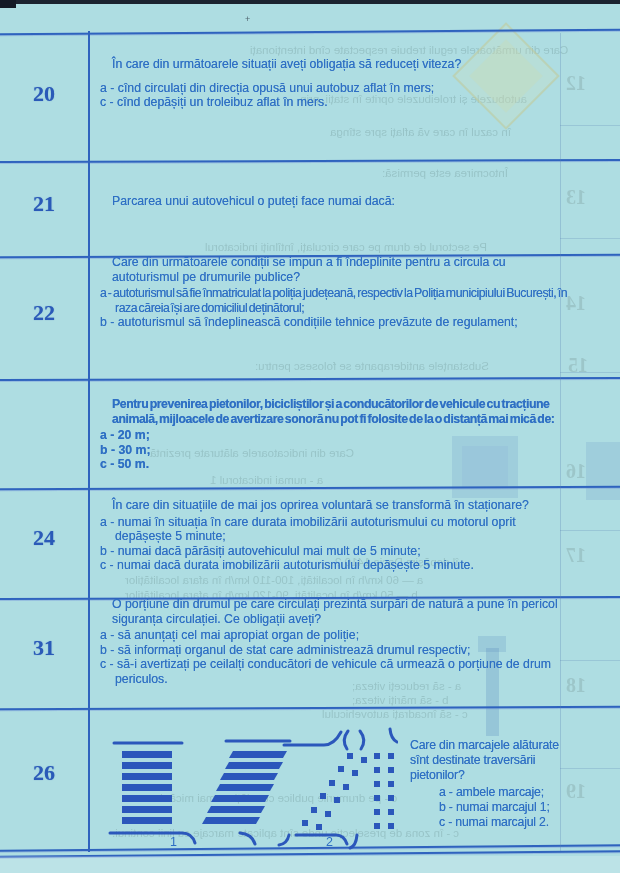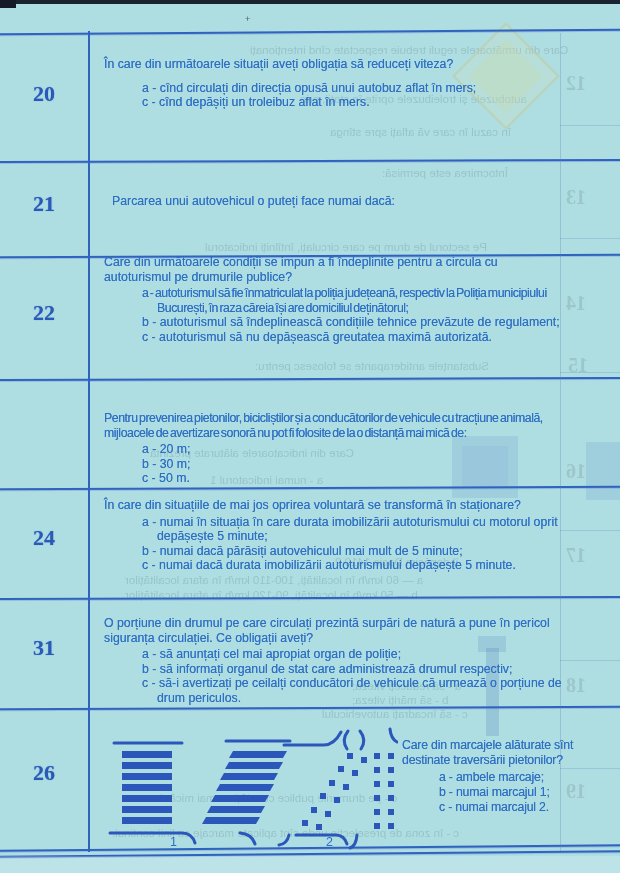--- a/index.html
+++ b/index.html
@@ -19,22 +19,22 @@
   .tick{position:absolute;height:1px;background:rgba(90,130,180,.25);}
 
   
   .row{position:absolute;left:0;right:0;}
   .num{position:absolute;left:0;top:0;bottom:0;width:88px;display:flex;align-items:center;justify-content:center;
        font-family:"Liberation Serif", serif;font-weight:bold;font-size:22px;color:#2a5ab8;padding-bottom:8px;box-sizing:border-box;
        text-shadow:0 0 1px rgba(42,90,184,.55);}
   .qbody{position:absolute;left:100px;right:52px;top:0;bottom:0;box-sizing:border-box;
          color:#2e6fc4;font-size:12.3px;line-height:14.5px;
          text-shadow:0 0 .6px rgba(46,111,196,.75);}
-  .stem{margin:0 0 2px 4px;}
-  .opts{margin-left:42px;}
+  .stem{margin:0 0 2px 12px;}
+  .opts{}
   .opt{padding-left:15px;text-indent:-15px;}
   .squeeze{letter-spacing:-0.45px;word-spacing:-1.5px;}
 
   
   .q26text{position:absolute;left:398px;top:31px;width:178px;color:#2e6fc4;font-size:12.3px;line-height:15px;
            letter-spacing:-0.2px;text-shadow:0 0 .6px rgba(46,111,196,.75);}
   .q26text .opts{margin-left:41px;}
   .markings{position:absolute;left:98px;top:20px;}
   .fig-label{position:absolute;color:#2e6fc4;font-size:12.5px;}
 
@@ -133,27 +133,26 @@
     </div>
   </div>
 
   <div class="row" style="top:255px;height:123px;">
     <div class="num">22</div>
     <div class="qbody" style="">
       <div class="stem">Care din următoarele condiții se impun a fi îndeplinite pentru a circula cu autoturismul pe drumurile publice?</div>
       <div class="opts">
         <div class="opt squeeze">a - autoturismul să fie înmatriculat la poliția județeană, respectiv la Poliția municipiului București, în raza căreia își are domiciliul deținătorul;</div>
         <div class="opt">b - autoturismul să îndeplinească condițiile tehnice prevăzute de regulament;</div>
-        <div class="opt">c - autoturismul să nu depășească greutatea maximă autorizată.</div>
       </div>
     </div>
   </div>
 
   <div class="row" style="top:378px;height:109px;">
-    <div class="qbody" style="padding-top:33px;">
+    <div class="qbody" style="padding-top:19px;font-weight:bold;">
       <div class="stem squeeze">Pentru prevenirea pietonilor, bicicliștilor și a conducătorilor de vehicule cu tracțiune animală, mijloacele de avertizare sonoră nu pot fi folosite de la o distanță mai mică de:</div>
       <div class="opts">
         <div class="opt">a - 20 m;</div>
         <div class="opt">b - 30 m;</div>
         <div class="opt">c - 50 m.</div>
       </div>
     </div>
   </div>
 
   <div class="row" style="top:487px;height:110px;">
@@ -163,21 +162,21 @@
       <div class="opts">
         <div class="opt">a - numai în situația în care durata imobilizării autoturismului cu motorul oprit depășește 5 minute;</div>
         <div class="opt">b - numai dacă părăsiți autovehiculul mai mult de 5 minute;</div>
         <div class="opt">c - numai dacă durata imobilizării autoturismului depășește 5 minute.</div>
       </div>
     </div>
   </div>
 
   <div class="row" style="top:597px;height:110px;">
     <div class="num">31</div>
-    <div class="qbody" style="padding-top:19px;">
+    <div class="qbody" style="">
       <div class="stem">O porțiune din drumul pe care circulați prezintă surpări de natură a pune în pericol siguranța circulației. Ce obligații aveți?</div>
       <div class="opts">
         <div class="opt">a - să anunțați cel mai apropiat organ de poliție;</div>
         <div class="opt">b - să informați organul de stat care administrează drumul respectiv;</div>
         <div class="opt">c - să-i avertizați pe ceilalți conducători de vehicule că urmează o porțiune de drum periculos.</div>
       </div>
     </div>
   </div>
 
   <div class="row" style="top:707px;height:140px;">

